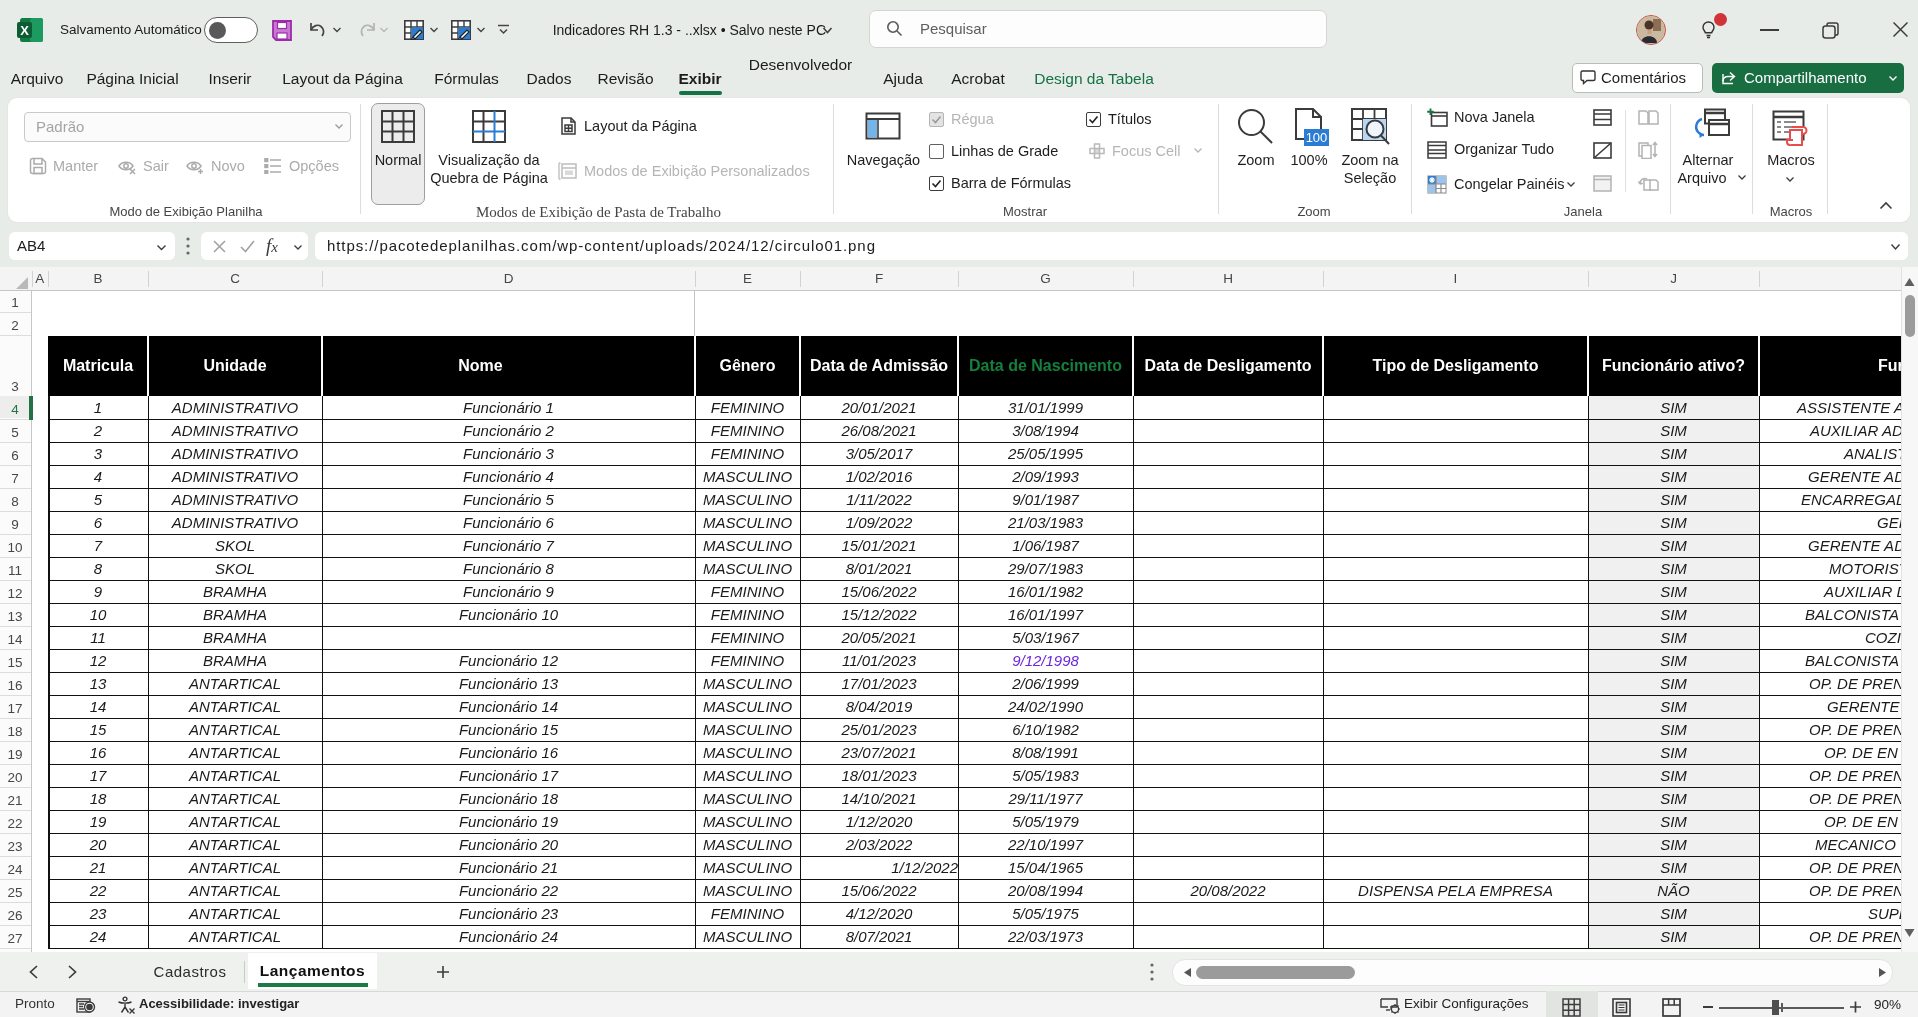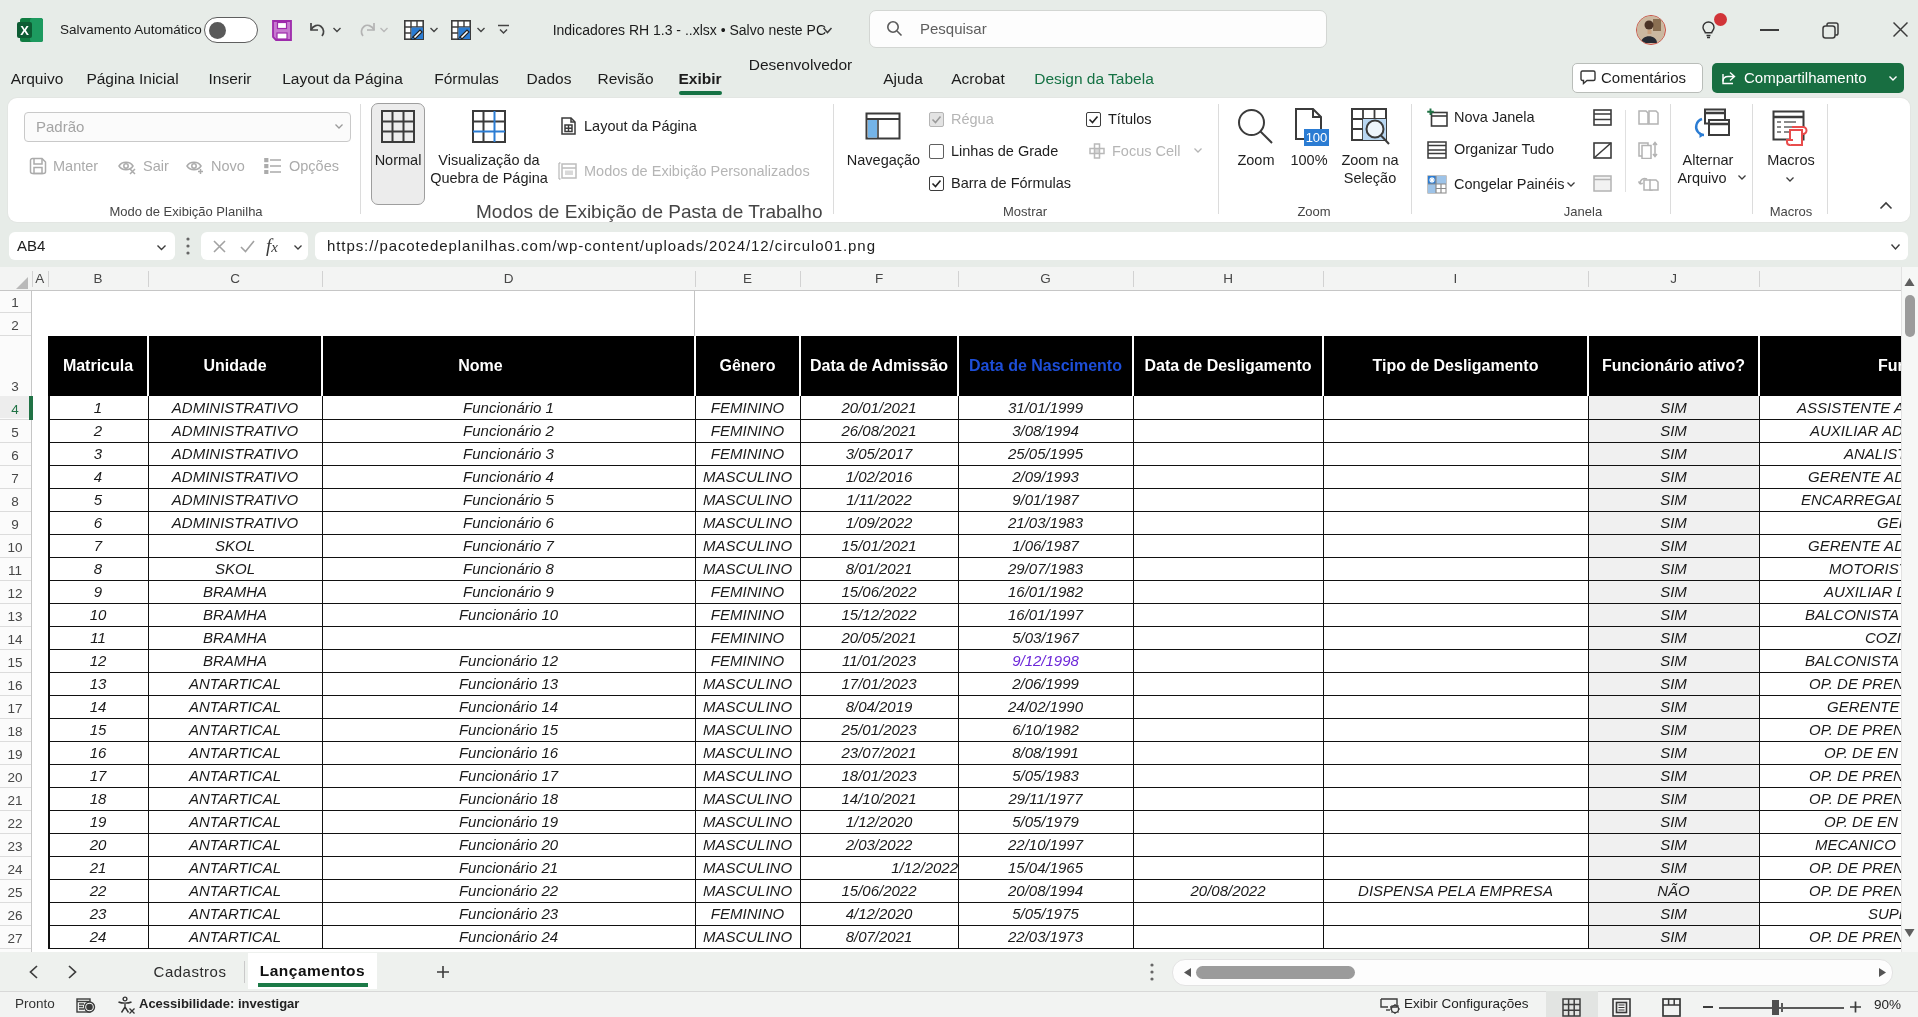--- a/index.html
+++ b/index.html
@@ -229,21 +229,21 @@
 <div class="a" style="left:584px;top:117px;width:114px;height:18px;font-size:14.5px;color:#1e1e1e;line-height:18px;text-align:left;font-weight:normal;white-space:nowrap;">Layout da Página</div>
 <div class="a" style="left:558px;top:162px;width:19px;height:18px;">
 <svg width="19" height="18" viewBox="0 0 19 18" fill="none" stroke="#bdbdbd" stroke-width="1.5">
 <rect x="4" y="2" width="14" height="14"></rect>
         <path d="M4 6 H18"></path>
 <path d="M1 1 V17 M1 1 h1.5 M1 17 h1.5" stroke-width="1.3"></path>
 <rect x="7" y="8.5" width="8" height="4.5" fill="#d9d9d9" stroke="none"></rect>
 </svg>
     </div>
 <div class="a" style="left:584px;top:162px;width:240px;height:18px;font-size:14.5px;color:#b5b5b5;line-height:18px;text-align:left;font-weight:normal;white-space:nowrap;">Modos de Exibição Personalizados</div>
-<div class="a" style="left:476px;top:204px;width:242px;height:16px;font-size:19px;color:#454545;text-align:center;line-height:16px;white-space:nowrap;">Modos de Exibição de Pasta de Trabalho</div>
+<div class="a" style="left:476px;top:204px;width:242px;height:16px;font-size:15px;color:#454545;text-align:center;line-height:16px;white-space:nowrap;font-family:Liberation Serif, serif;">Modos de Exibição de Pasta de Trabalho</div>
 <div class="a gsep" style="left:833px;"></div>
 <div class="a" style="left:865px;top:112px;width:36px;height:28px;">
 <svg width="36" height="28" viewBox="0 0 36 28" fill="none" stroke="#3b3b3b" stroke-width="2">
 <rect x="1.5" y="1.5" width="33" height="25" fill="#fff"></rect>
 <path d="M1.5 7 H34.5"></path>
 <rect x="3" y="8" width="9" height="17.5" fill="#74b4e8" stroke="none"></rect>
 <path d="M13 7 V27" stroke-width="1.6"></path>
 </svg>
     </div>
 <div class="a" style="left:846px;top:152px;width:75px;height:17px;font-size:14.5px;color:#1e1e1e;line-height:17px;text-align:center;font-weight:normal;white-space:nowrap;">Navegação</div>
@@ -543,21 +543,21 @@
 <div class="a" style="left:0px;top:948px;width:31px;height:1px;background:#dcdcdc;"></div>
 <div class="a" style="left:28.5px;top:396px;width:4px;height:24px;background:#217346;"></div>
 <div class="a" style="left:694px;top:291px;width:1px;height:45px;background:#c4c4c4;"></div>
 <div class="a" style="left:48px;top:336px;width:1853px;height:613px;overflow:hidden;">
 <div class="a" style="left:0px;top:0px;width:1853px;height:60px;background:#000;"></div>
 <div class="a" style="left:0px;top:0px;width:100px;height:60px;display:flex;align-items:center;justify-content:center;color:#fff;font-weight:bold;font-size:16px;white-space:nowrap;">Matricula</div>
 <div class="a" style="left:100px;top:0px;width:174px;height:60px;display:flex;align-items:center;justify-content:center;color:#fff;font-weight:bold;font-size:16px;white-space:nowrap;">Unidade</div>
 <div class="a" style="left:274px;top:0px;width:317px;height:60px;display:flex;align-items:center;justify-content:center;color:#fff;font-weight:bold;font-size:16px;white-space:nowrap;">Nome</div>
 <div class="a" style="left:647px;top:0px;width:105px;height:60px;display:flex;align-items:center;justify-content:center;color:#fff;font-weight:bold;font-size:16px;white-space:nowrap;">Gênero</div>
 <div class="a" style="left:752px;top:0px;width:158px;height:60px;display:flex;align-items:center;justify-content:center;color:#fff;font-weight:bold;font-size:16px;white-space:nowrap;">Data de Admissão</div>
-<div class="a" style="left:910px;top:0px;width:175px;height:60px;display:flex;align-items:center;justify-content:center;color:#1d4ed8;font-weight:bold;font-size:16px;white-space:nowrap;">Data de Nascimento</div>
+<div class="a" style="left:910px;top:0px;width:175px;height:60px;display:flex;align-items:center;justify-content:center;color:#15803d;font-weight:bold;font-size:16px;white-space:nowrap;">Data de Nascimento</div>
 <div class="a" style="left:1085px;top:0px;width:190px;height:60px;display:flex;align-items:center;justify-content:center;color:#fff;font-weight:bold;font-size:16px;white-space:nowrap;">Data de Desligamento</div>
 <div class="a" style="left:1275px;top:0px;width:265px;height:60px;display:flex;align-items:center;justify-content:center;color:#fff;font-weight:bold;font-size:16px;white-space:nowrap;">Tipo de Desligamento</div>
 <div class="a" style="left:1540px;top:0px;width:171px;height:60px;display:flex;align-items:center;justify-content:center;color:#fff;font-weight:bold;font-size:16px;white-space:nowrap;">Funcionário ativo?</div>
 <div class="a" style="left:1830px;top:0px;width:200px;height:60px;display:flex;align-items:center;color:#fff;font-weight:bold;font-size:16px;white-space:nowrap;">Função</div>
 <div class="a" style="left:99px;top:0px;width:2px;height:60px;background:#fff;"></div>
 <div class="a" style="left:273px;top:0px;width:2px;height:60px;background:#fff;"></div>
 <div class="a" style="left:646px;top:0px;width:2px;height:60px;background:#fff;"></div>
 <div class="a" style="left:751px;top:0px;width:2px;height:60px;background:#fff;"></div>
 <div class="a" style="left:909px;top:0px;width:2px;height:60px;background:#fff;"></div>
 <div class="a" style="left:1084px;top:0px;width:2px;height:60px;background:#fff;"></div>

